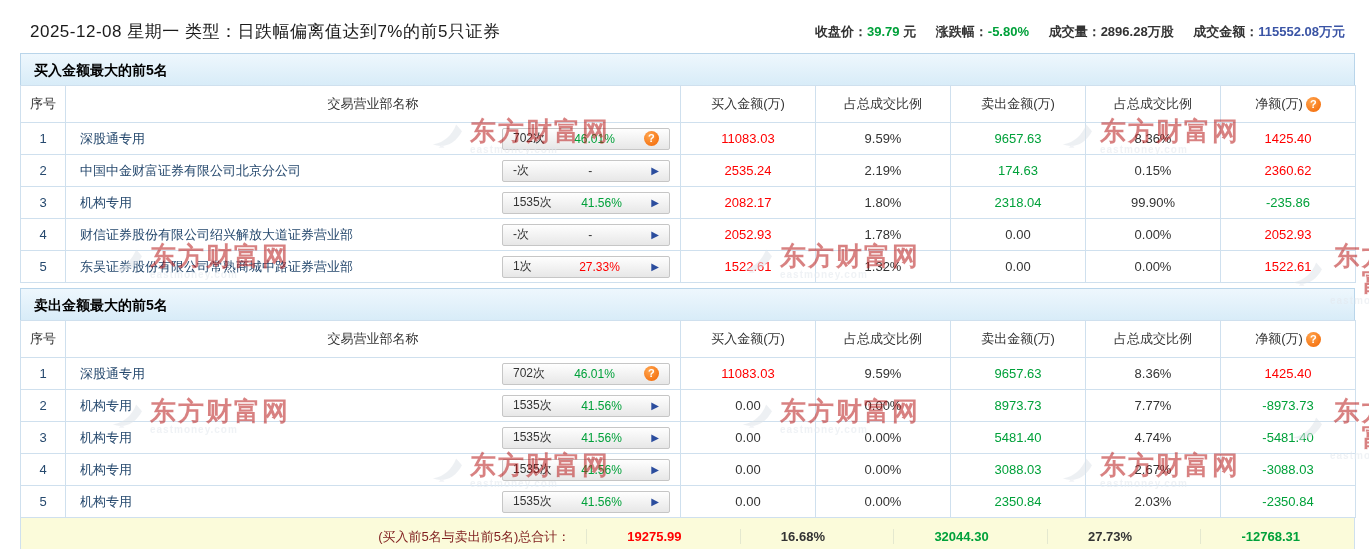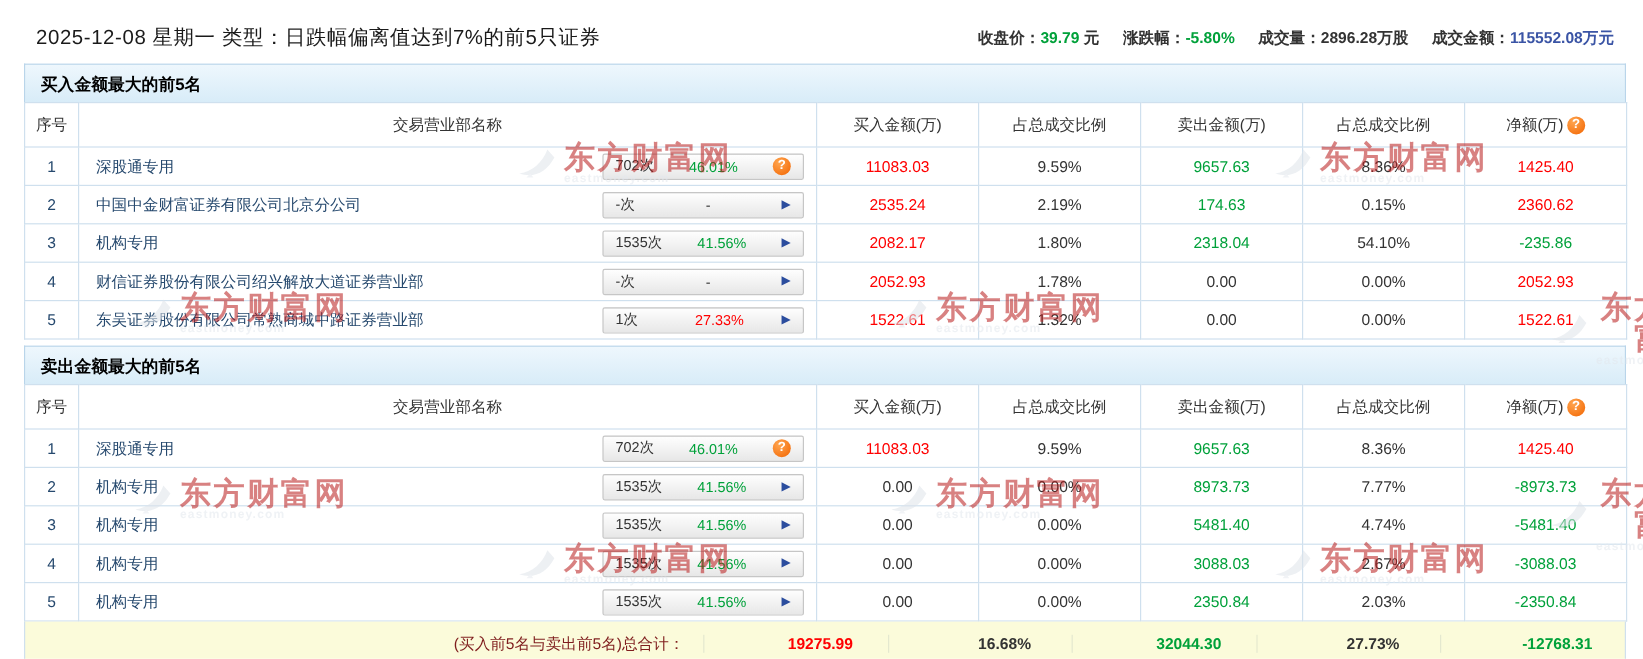--- a/index.html
+++ b/index.html
@@ -28,21 +28,21 @@
     border:1px solid #c6c6c6;border-radius:2px;background:linear-gradient(#fefefe,#e7e7e7);
     font-size:12px;color:#333;padding:0 10px;cursor:pointer;flex:0 0 auto;}
   .badge .cnt{color:#333;}
   .qicon{display:inline-block;width:15px;height:15px;line-height:15px;border-radius:50%;
     background:radial-gradient(circle at 35% 30%,#ffa54f,#f26400);color:#fff;font-size:11px;font-weight:bold;
     text-align:center;cursor:pointer;}
   .arrow{color:#2b4d9e;font-size:10px;line-height:1;}
   .gap{height:5px;}
   .grand{display:flex;border:1px solid #cfe0ee;border-top:none;background:#fbfbda;height:37px;align-items:center;}
   .grand .glabel{width:659px;text-align:right;font-size:13px;color:#7f1d1d;}
-  .grand .gcell{width:135px;text-align:center;font-size:13px;font-weight:bold;border-left:1px solid #e4e8cf;padding-left:40px;}
+  .grand .gcell{width:135px;text-align:left;font-size:13px;font-weight:bold;border-left:1px solid #e4e8cf;padding-left:40px;}
   th .th-inner{display:inline-flex;align-items:center;gap:3px;}
   
   .wm-layer{position:absolute;left:0;top:0;width:1369px;height:549px;pointer-events:none;z-index:3;}
   .wm{position:absolute;display:flex;align-items:center;gap:6px;opacity:.55;}
   .wm .t1{font-size:26px;font-weight:bold;color:#b91c1c;letter-spacing:2px;line-height:1;text-align:right;}
   .wm .t2{font-size:10px;font-weight:bold;color:#e3e8ee;letter-spacing:1px;}
   .wm svg{display:block;}
 </style>
 </head>
 <body>
@@ -128,21 +128,21 @@
               <span class="badge">
                 <span class="cnt">1535次</span>
                 <span class="c-green">41.56%</span>
                 <span class="arrow">▶</span>
               </span>
             </span>
           </td>
           <td class="num c-red">2082.17</td>
           <td class="num c-dark">1.80%</td>
           <td class="num c-green">2318.04</td>
-          <td class="num c-dark">54.10%</td>
+          <td class="num c-dark">99.90%</td>
           <td class="num c-green">-235.86</td>
         </tr>
         <tr>
           <td class="c-seq">4</td>
           <td class="name-cell">
             <span class="inner">
               <span class="bname">财信证券股份有限公司绍兴解放大道证券营业部</span>
               <span class="badge">
                 <span class="cnt">-次</span>
                 <span class="c-dark">-</span>

